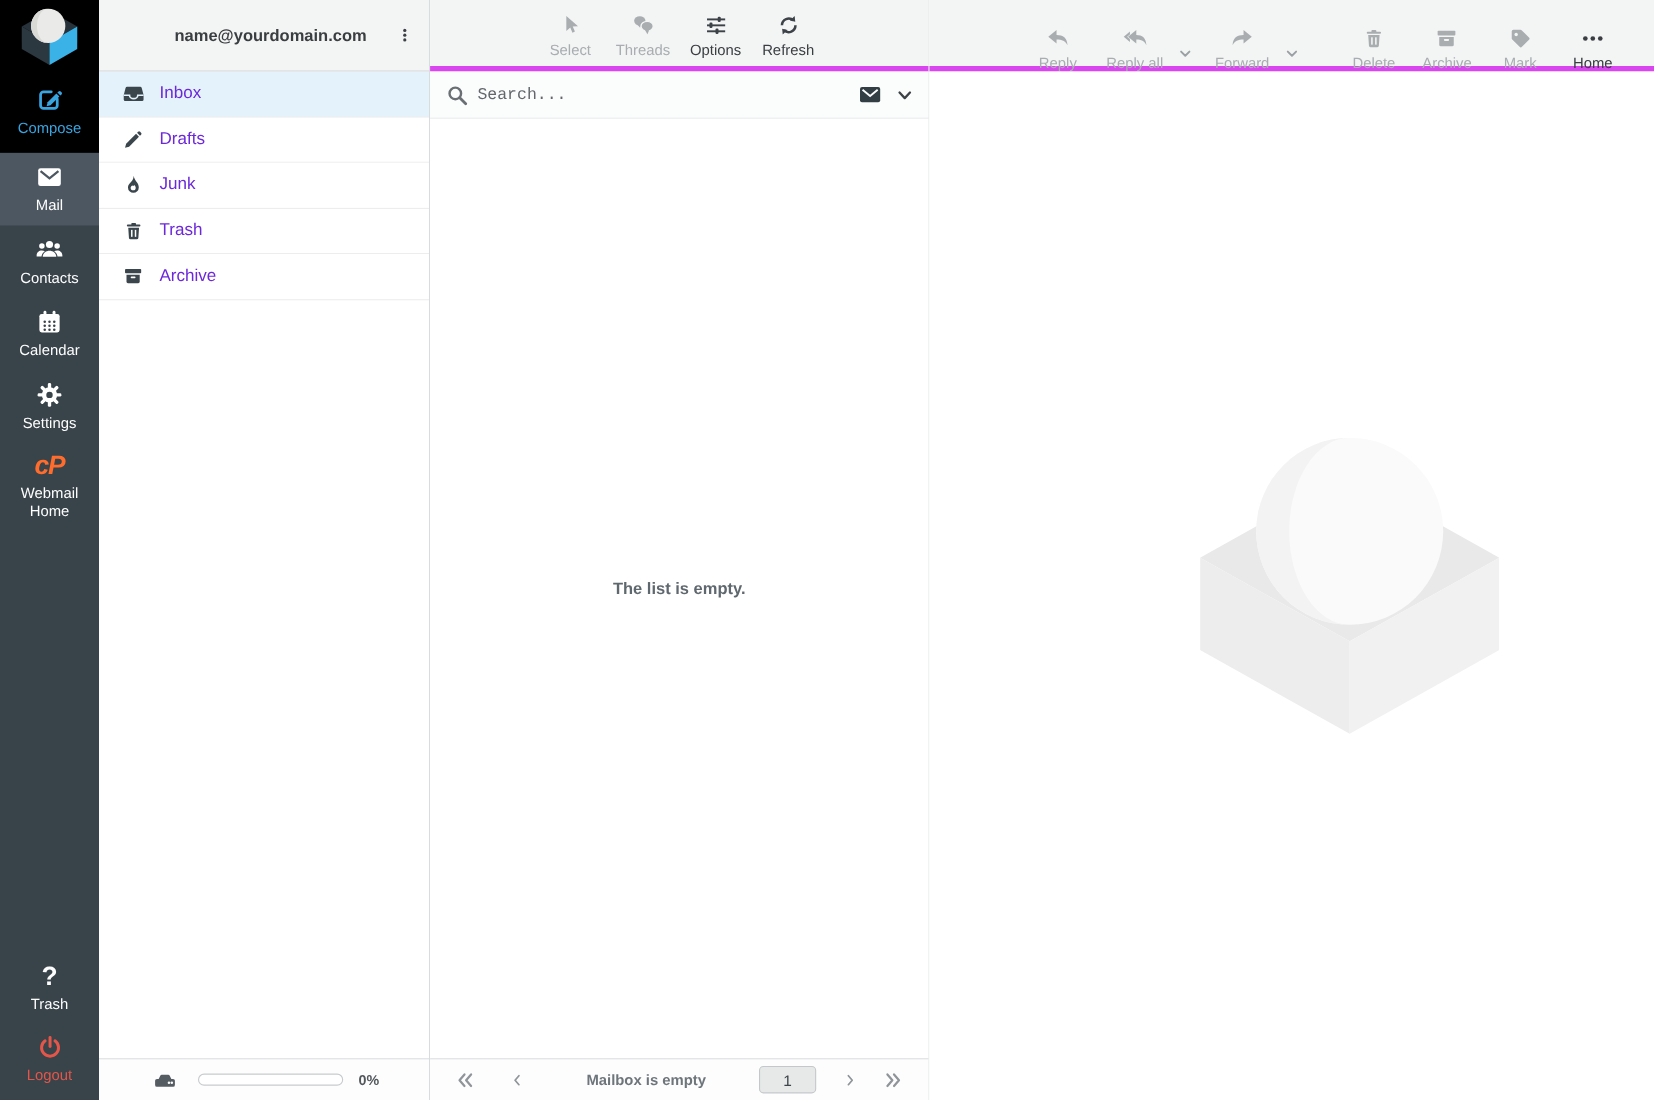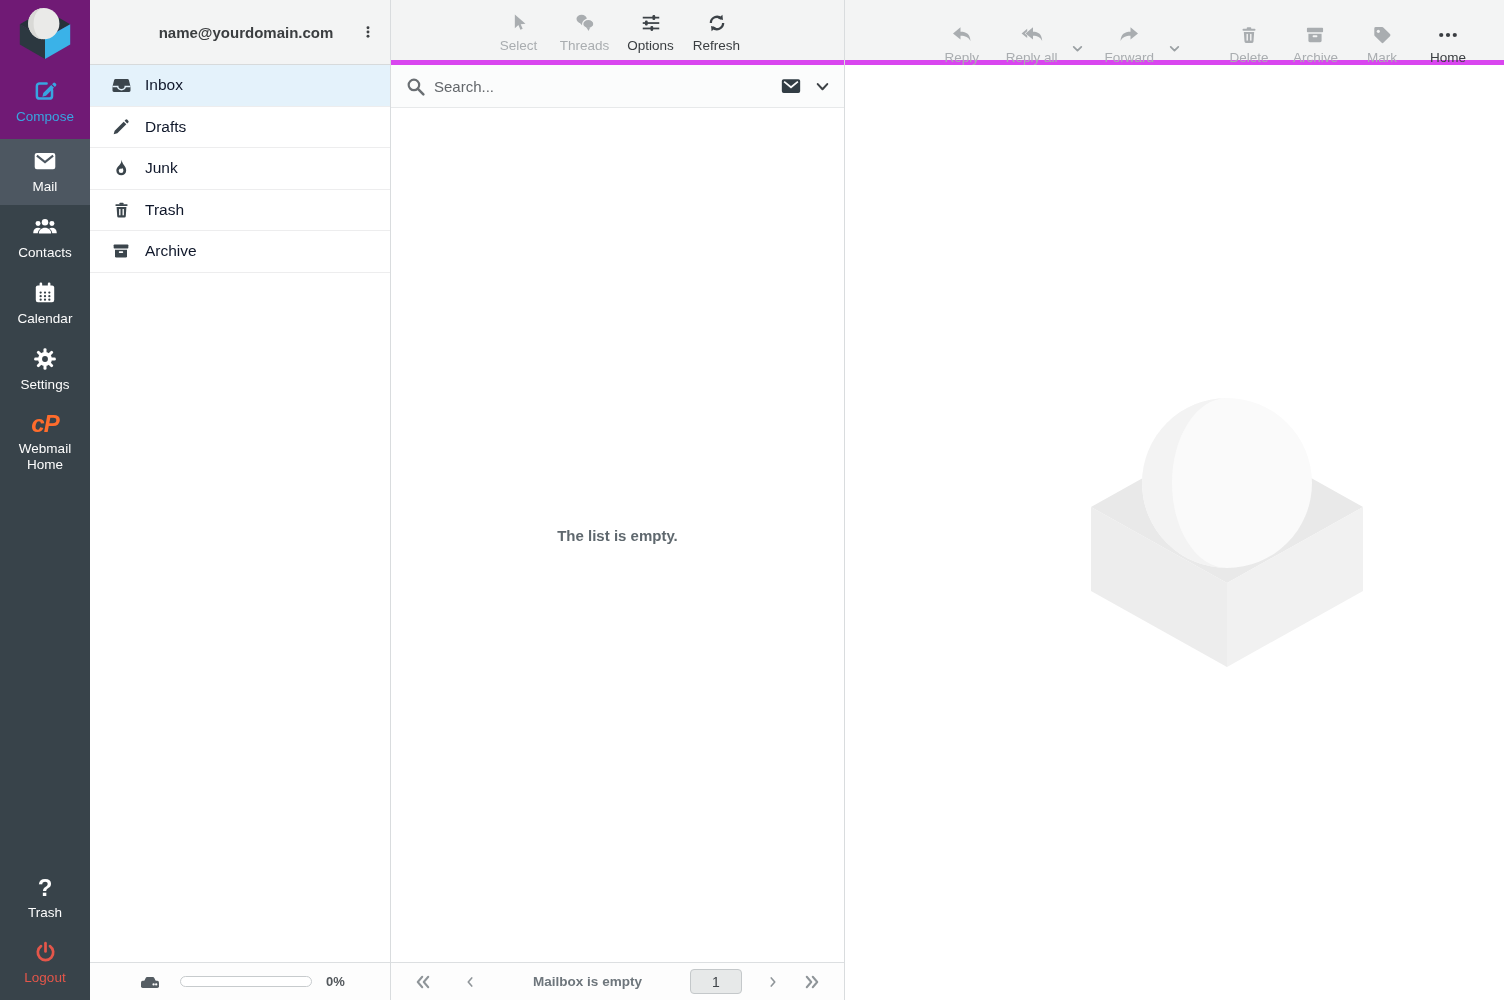--- a/index.html
+++ b/index.html
@@ -3,21 +3,21 @@
 <meta charset="utf-8">
 <style>
   * { margin:0; padding:0; box-sizing:border-box; }
   html,body { width:1504px; height:1000px; overflow:hidden; }
   body { font-family:"Liberation Sans", sans-serif; background:#fff; }
 
   .app { display:grid; grid-template-columns:90px 301px 454px 1fr; width:1504px; height:1000px; }
 
   
   .taskbar { background:#38434a; color:#fdfdfd; display:flex; flex-direction:column; height:1000px; }
-  .tb-top { background:#701a75; padding-bottom:4px; }
+  .tb-top { background:#000000; padding-bottom:4px; }
   .tb-item { display:flex; flex-direction:column; align-items:center; justify-content:center;
              padding:9px 2px 10px; cursor:pointer; text-align:center; }
   .tb-item .tb-label { font-size:13.5px; margin-top:5px; line-height:16px; }
   .tb-item svg { display:block; }
   .tb-item.selected { background:#4d5761; }
   .tb-item.compose { color:#38a5e1; }
   .tb-item.logout { color:#e4564a; }
   .tb-logo { display:flex; align-items:center; justify-content:center; padding:5px 0 4px; }
   .tb-spacer { flex:1; }
   .glyph-q { font-size:24px; font-weight:bold; line-height:24px; }
@@ -26,41 +26,41 @@
   
   .folders-col { background:#fff; border-right:1px solid #d9dcde; display:flex; flex-direction:column; height:1000px; }
   .pane-header { height:65px; background:#f3f4f4; border-bottom:1px solid #d7dadb; display:flex; align-items:center; flex:0 0 65px; }
   .account-header { justify-content:center; position:relative;padding-left:12px; }
   .account-name { font-size:15px; font-weight:bold; color:#3b3e40; }
   .kebab { position:absolute; right:8px; top:50%; transform:translateY(-50%); padding:6px; cursor:pointer; color:#3d4043; }
   .folder-list { flex:1 1 auto; }
   .folder-row { height:41.5px; display:flex; align-items:center; padding-left:20px; border-bottom:1px solid #ededee; cursor:pointer; background:#fff; }
   .folder-row.selected { background:#e4f2fb; }
   .folder-row .f-icon { width:22px; height:22px; color:#3b454c; display:flex; align-items:center; justify-content:center; }
-  .folder-row .f-label { margin-left:13px; font-size:15.5px; color:#0f172a; }
+  .folder-row .f-label { margin-left:13px; font-size:15.5px; color:#6d28d9; }
   .pane-footer { flex:0 0 38px; border-top:1px solid #dcdfe1; background:#fdfdfd; display:flex; align-items:center; }
   .quota-footer { padding-left:48px; }
   .quota-icon { color:#555d63; }
   .quota-bar { width:132px; height:11px; border:1.5px solid #c7cbcd; border-radius:6px; background:#fff; margin-left:18px; }
   .quota-text { font-size:13px; font-weight:bold; color:#53585c; margin-left:14px; }
 
   
   .list-col { background:#fff; border-right:1px solid #d9dcde; display:flex; flex-direction:column; height:1000px; }
   .toolbar { height:65px; background:#f3f4f4; border-bottom:5px solid #d946ef; display:flex; align-items:flex-start; flex:0 0 65px; }
   .list-toolbar { justify-content:center; gap:8px; padding-top:8px; }
   .tool-btn { display:flex; flex-direction:column; align-items:center; min-width:58px; padding:2px 4px; cursor:pointer; }
   .tool-btn .t-icon { height:26px; display:flex; align-items:center; justify-content:center; }
   .tool-btn .t-label { font-size:13.5px; margin-top:2px; color:#3a3e41; }
   .tool-btn.disabled .t-label { color:#a9adb0; }
   .tool-btn.disabled .t-icon { color:#a9adb0; }
   .tool-btn .t-icon { color:#3c4247; }
   .drop-caret { color:#9aa0a3; margin:22px 2px 0 -4px; cursor:pointer; }
   .search-row { flex:0 0 43px; background:#fbfcfc; border-bottom:1px solid #e7e9ea; display:flex; align-items:center; padding:0 12px 0 14px; }
   .search-icon { color:#6a6f73; display:flex; }
-  .search-input { flex:1; border:none; outline:none; background:transparent; font-family:Liberation Sans, sans-serif;
+  .search-input { flex:1; border:none; outline:none; background:transparent; font-family:Liberation Mono, monospace;
                   font-size:15px; color:#a21caf; margin-left:8px; }
   .search-input::placeholder { color:#63676b; opacity:1; }
   .search-scope { color:#323d44; display:flex; margin-right:10px; cursor:pointer; }
   .search-caret { color:#3d4246; display:flex; cursor:pointer; }
   .list-body { flex:1 1 auto; display:flex; align-items:center; justify-content:center; background:#fff; }
   .empty-msg { font-size:15px; font-weight:bold; color:#5f686e; }
   .list-footer { justify-content:space-between; padding:0 14px; }
   .pager { display:flex; align-items:center; }
   .pg-btn { color:#8f9599; padding:4px 8px; cursor:pointer; display:flex; align-items:center; }
   .pg-status { font-size:13.5px; font-weight:bold; color:#6e767c; }

